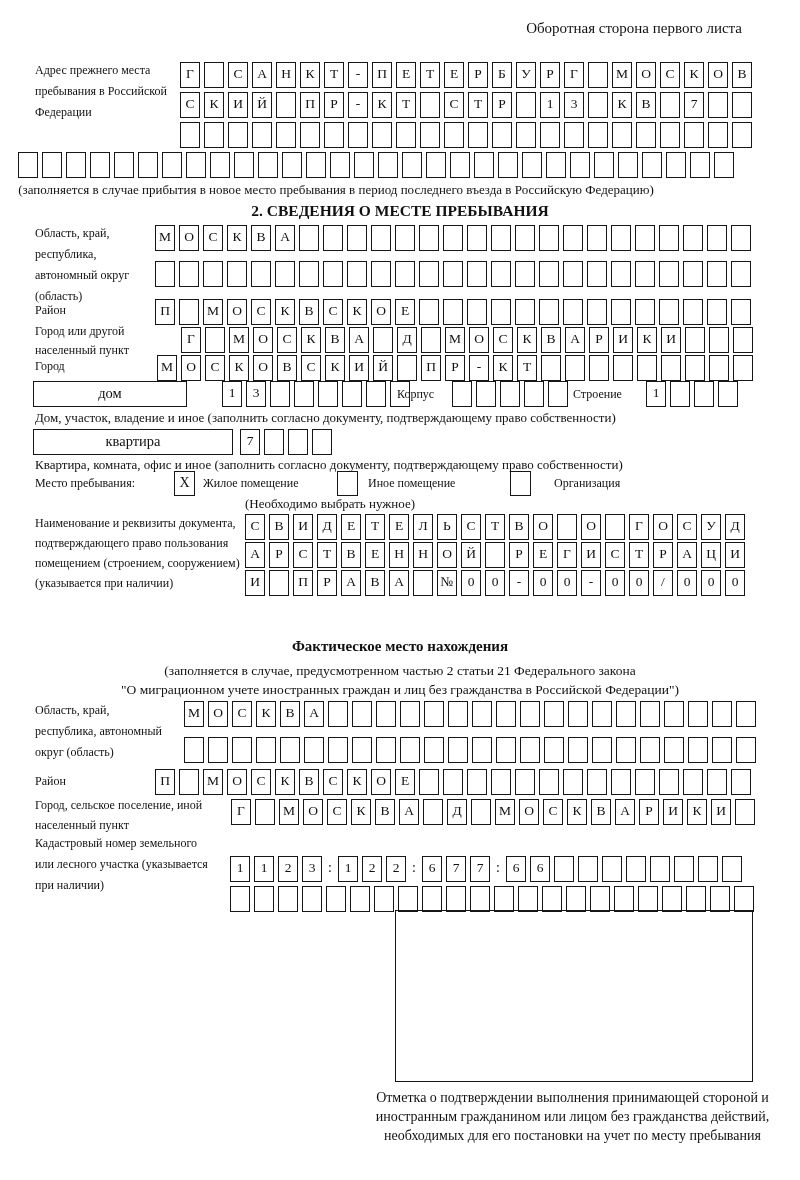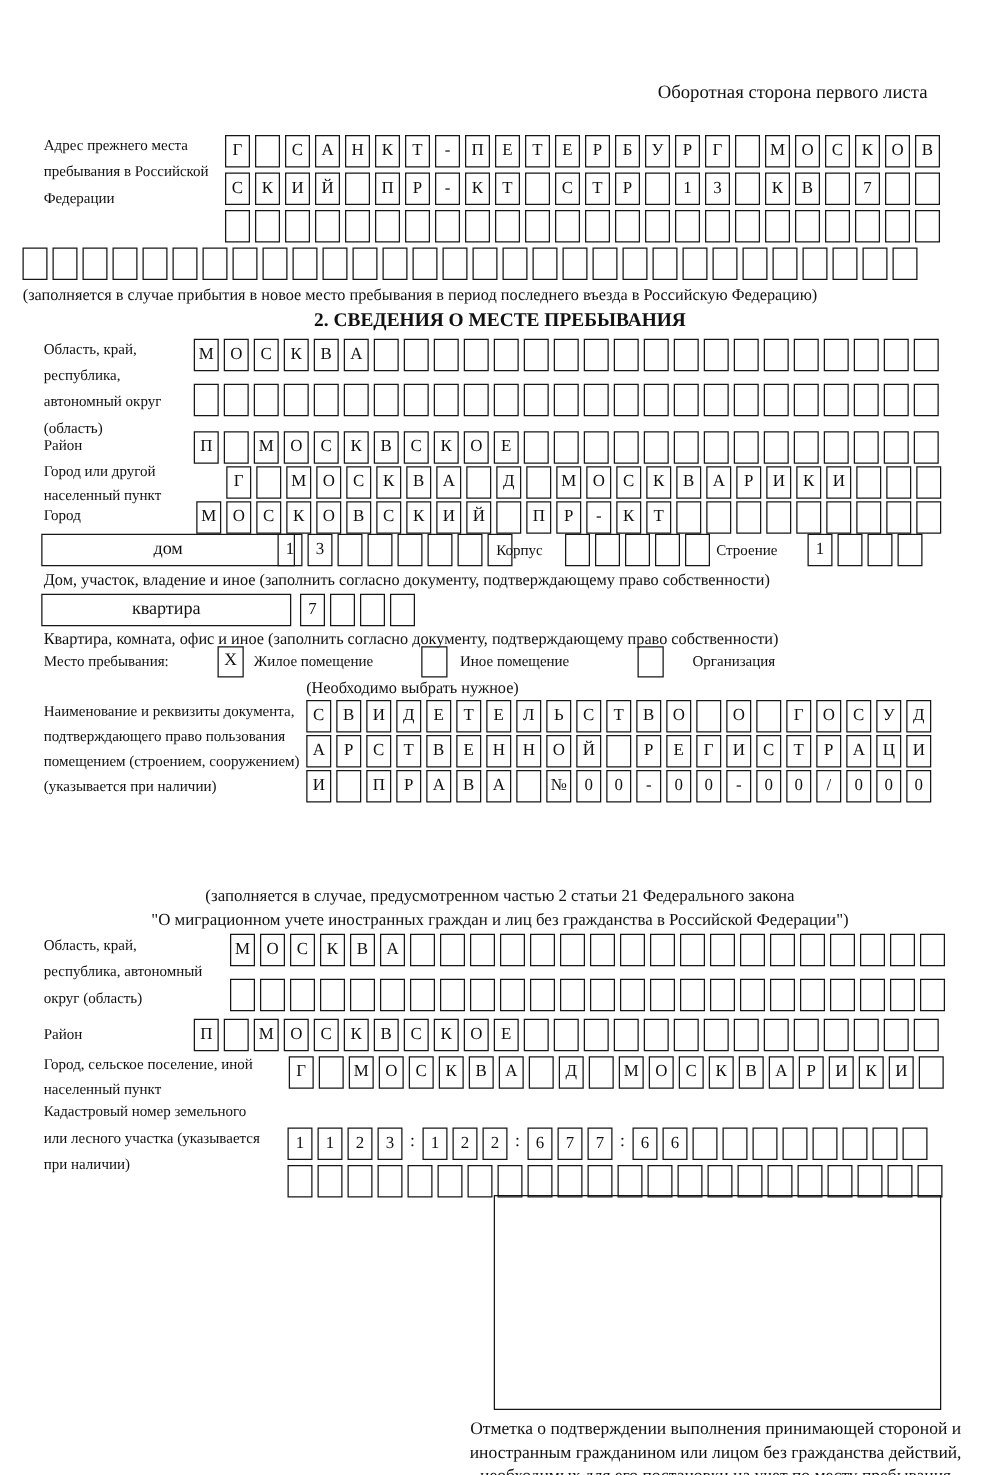--- a/index.html
+++ b/index.html
@@ -1,18 +1,18 @@
 <!DOCTYPE html>
 <html><head>
 <meta charset="utf-8">
 <style>
   html,body{margin:0;padding:0;background:#ffffff;}
   #page{position:relative;width:800px;height:1180px;background:#fff;
         font-family:"Liberation Serif","DejaVu Serif",serif;color:#111;overflow:hidden;}
-  .abs{position:absolute;margin-top:46px;}
+  .abs{position:absolute;}
   .lbl{font-size:12px;line-height:21px;}
   .corner{font-size:15px;}
   .heading{width:800px;text-align:center;font-weight:bold;font-size:15.5px;}
   .note{width:672px;text-align:center;font-size:13px;}
   .cellrow{white-space:nowrap;height:26px;}
   .cell{display:inline-block;width:20px;height:26px;border:1.5px solid #161616;
         box-sizing:border-box;margin-right:4px;text-align:center;line-height:22px;
         font-size:13.5px;vertical-align:top;}
   .sep{display:inline-block;width:8px;height:26px;margin-right:4px;text-align:center;
        line-height:24px;font-size:14px;vertical-align:top;}
@@ -47,21 +47,21 @@
 
   <div class="abs lbl" style="left:35px;top:300px;">Район</div>
   <div class="abs cellrow" style="left:155px;top:299px;"><span class="cell">П</span><span class="cell"></span><span class="cell">М</span><span class="cell">О</span><span class="cell">С</span><span class="cell">К</span><span class="cell">В</span><span class="cell">С</span><span class="cell">К</span><span class="cell">О</span><span class="cell">Е</span><span class="cell"></span><span class="cell"></span><span class="cell"></span><span class="cell"></span><span class="cell"></span><span class="cell"></span><span class="cell"></span><span class="cell"></span><span class="cell"></span><span class="cell"></span><span class="cell"></span><span class="cell"></span><span class="cell"></span><span class="cell"></span></div>
 
   <div class="abs lbl" style="left:35px;top:322px;width:150px;line-height:19px;">Город или другой населенный пункт</div>
   <div class="abs cellrow" style="left:181px;top:327px;"><span class="cell">Г</span><span class="cell"></span><span class="cell">М</span><span class="cell">О</span><span class="cell">С</span><span class="cell">К</span><span class="cell">В</span><span class="cell">А</span><span class="cell"></span><span class="cell">Д</span><span class="cell"></span><span class="cell">М</span><span class="cell">О</span><span class="cell">С</span><span class="cell">К</span><span class="cell">В</span><span class="cell">А</span><span class="cell">Р</span><span class="cell">И</span><span class="cell">К</span><span class="cell">И</span><span class="cell"></span><span class="cell"></span><span class="cell"></span></div>
 
   <div class="abs lbl" style="left:35px;top:356px;">Город</div>
   <div class="abs cellrow" style="left:157px;top:355px;"><span class="cell">М</span><span class="cell">О</span><span class="cell">С</span><span class="cell">К</span><span class="cell">О</span><span class="cell">В</span><span class="cell">С</span><span class="cell">К</span><span class="cell">И</span><span class="cell">Й</span><span class="cell"></span><span class="cell">П</span><span class="cell">Р</span><span class="cell">-</span><span class="cell">К</span><span class="cell">Т</span><span class="cell"></span><span class="cell"></span><span class="cell"></span><span class="cell"></span><span class="cell"></span><span class="cell"></span><span class="cell"></span><span class="cell"></span><span class="cell"></span></div>
 
-  <div class="abs wide-box" style="left:33px;top:381px;width:203px;">дом</div>
+  <div class="abs wide-box" style="left:33px;top:381px;width:154px;">дом</div>
   <div class="abs cellrow" style="left:222px;top:381px;"><span class="cell">1</span><span class="cell">3</span><span class="cell"></span><span class="cell"></span><span class="cell"></span><span class="cell"></span><span class="cell"></span><span class="cell"></span></div>
   <div class="abs lbl" style="left:397px;top:384px;">Корпус</div>
   <div class="abs cellrow" style="left:452px;top:381px;"><span class="cell"></span><span class="cell"></span><span class="cell"></span><span class="cell"></span><span class="cell"></span></div>
   <div class="abs lbl" style="left:573px;top:384px;">Строение</div>
   <div class="abs cellrow" style="left:646px;top:381px;"><span class="cell">1</span><span class="cell"></span><span class="cell"></span><span class="cell"></span></div>
   <div class="abs" style="left:35px;top:410px;font-size:13px;">Дом, участок, владение и иное (заполнить согласно документу, подтверждающему право собственности)</div>
 
   <div class="abs wide-box" style="left:33px;top:429px;width:200px;">квартира</div>
   <div class="abs cellrow" style="left:240px;top:429px;"><span class="cell">7</span><span class="cell"></span><span class="cell"></span><span class="cell"></span></div>
   <div class="abs" style="left:35px;top:457px;font-size:13px;">Квартира, комната, офис и иное (заполнить согласно документу, подтверждающему право собственности)</div>
@@ -73,20 +73,21 @@
   <div class="abs lbl" style="left:368px;top:473px;">Иное помещение</div>
   <span class="abs cbox" style="left:510px;top:471px;"></span>
   <div class="abs lbl" style="left:554px;top:473px;">Организация</div>
   <div class="abs" style="left:180px;top:496px;width:300px;text-align:center;font-size:13px;">(Необходимо выбрать нужное)</div>
 
   <div class="abs lbl" style="left:35px;top:513px;width:210px;line-height:20px;">Наименование и реквизиты документа, подтверждающего право пользования помещением (строением, сооружением) (указывается при наличии)</div>
   <div class="abs cellrow" style="left:245px;top:514px;"><span class="cell">С</span><span class="cell">В</span><span class="cell">И</span><span class="cell">Д</span><span class="cell">Е</span><span class="cell">Т</span><span class="cell">Е</span><span class="cell">Л</span><span class="cell">Ь</span><span class="cell">С</span><span class="cell">Т</span><span class="cell">В</span><span class="cell">О</span><span class="cell"></span><span class="cell">О</span><span class="cell"></span><span class="cell">Г</span><span class="cell">О</span><span class="cell">С</span><span class="cell">У</span><span class="cell">Д</span></div>
   <div class="abs cellrow" style="left:245px;top:542px;"><span class="cell">А</span><span class="cell">Р</span><span class="cell">С</span><span class="cell">Т</span><span class="cell">В</span><span class="cell">Е</span><span class="cell">Н</span><span class="cell">Н</span><span class="cell">О</span><span class="cell">Й</span><span class="cell"></span><span class="cell">Р</span><span class="cell">Е</span><span class="cell">Г</span><span class="cell">И</span><span class="cell">С</span><span class="cell">Т</span><span class="cell">Р</span><span class="cell">А</span><span class="cell">Ц</span><span class="cell">И</span></div>
   <div class="abs cellrow" style="left:245px;top:570px;"><span class="cell">И</span><span class="cell"></span><span class="cell">П</span><span class="cell">Р</span><span class="cell">А</span><span class="cell">В</span><span class="cell">А</span><span class="cell"></span><span class="cell">№</span><span class="cell">0</span><span class="cell">0</span><span class="cell">-</span><span class="cell">0</span><span class="cell">0</span><span class="cell">-</span><span class="cell">0</span><span class="cell">0</span><span class="cell">/</span><span class="cell">0</span><span class="cell">0</span><span class="cell">0</span></div>
 
+  <div class="abs heading" style="left:0;top:638px;font-size:15px;">Фактическое место нахождения</div>
   <div class="abs fnnote" style="left:0;top:662px;">(заполняется в случае, предусмотренном частью 2 статьи 21 Федерального закона</div>
   <div class="abs fnnote" style="left:0;top:681px;">"О миграционном учете иностранных граждан и лиц без гражданства в Российской Федерации")</div>
 
   <div class="abs lbl" style="left:35px;top:700px;width:135px;">Область, край, республика, автономный округ (область)</div>
   <div class="abs cellrow" style="left:184px;top:701px;"><span class="cell">М</span><span class="cell">О</span><span class="cell">С</span><span class="cell">К</span><span class="cell">В</span><span class="cell">А</span><span class="cell"></span><span class="cell"></span><span class="cell"></span><span class="cell"></span><span class="cell"></span><span class="cell"></span><span class="cell"></span><span class="cell"></span><span class="cell"></span><span class="cell"></span><span class="cell"></span><span class="cell"></span><span class="cell"></span><span class="cell"></span><span class="cell"></span><span class="cell"></span><span class="cell"></span><span class="cell"></span></div>
   <div class="abs cellrow" style="left:184px;top:737px;"><span class="cell"></span><span class="cell"></span><span class="cell"></span><span class="cell"></span><span class="cell"></span><span class="cell"></span><span class="cell"></span><span class="cell"></span><span class="cell"></span><span class="cell"></span><span class="cell"></span><span class="cell"></span><span class="cell"></span><span class="cell"></span><span class="cell"></span><span class="cell"></span><span class="cell"></span><span class="cell"></span><span class="cell"></span><span class="cell"></span><span class="cell"></span><span class="cell"></span><span class="cell"></span><span class="cell"></span></div>
 
   <div class="abs lbl" style="left:35px;top:771px;">Район</div>
   <div class="abs cellrow" style="left:155px;top:769px;"><span class="cell">П</span><span class="cell"></span><span class="cell">М</span><span class="cell">О</span><span class="cell">С</span><span class="cell">К</span><span class="cell">В</span><span class="cell">С</span><span class="cell">К</span><span class="cell">О</span><span class="cell">Е</span><span class="cell"></span><span class="cell"></span><span class="cell"></span><span class="cell"></span><span class="cell"></span><span class="cell"></span><span class="cell"></span><span class="cell"></span><span class="cell"></span><span class="cell"></span><span class="cell"></span><span class="cell"></span><span class="cell"></span><span class="cell"></span></div>
 

